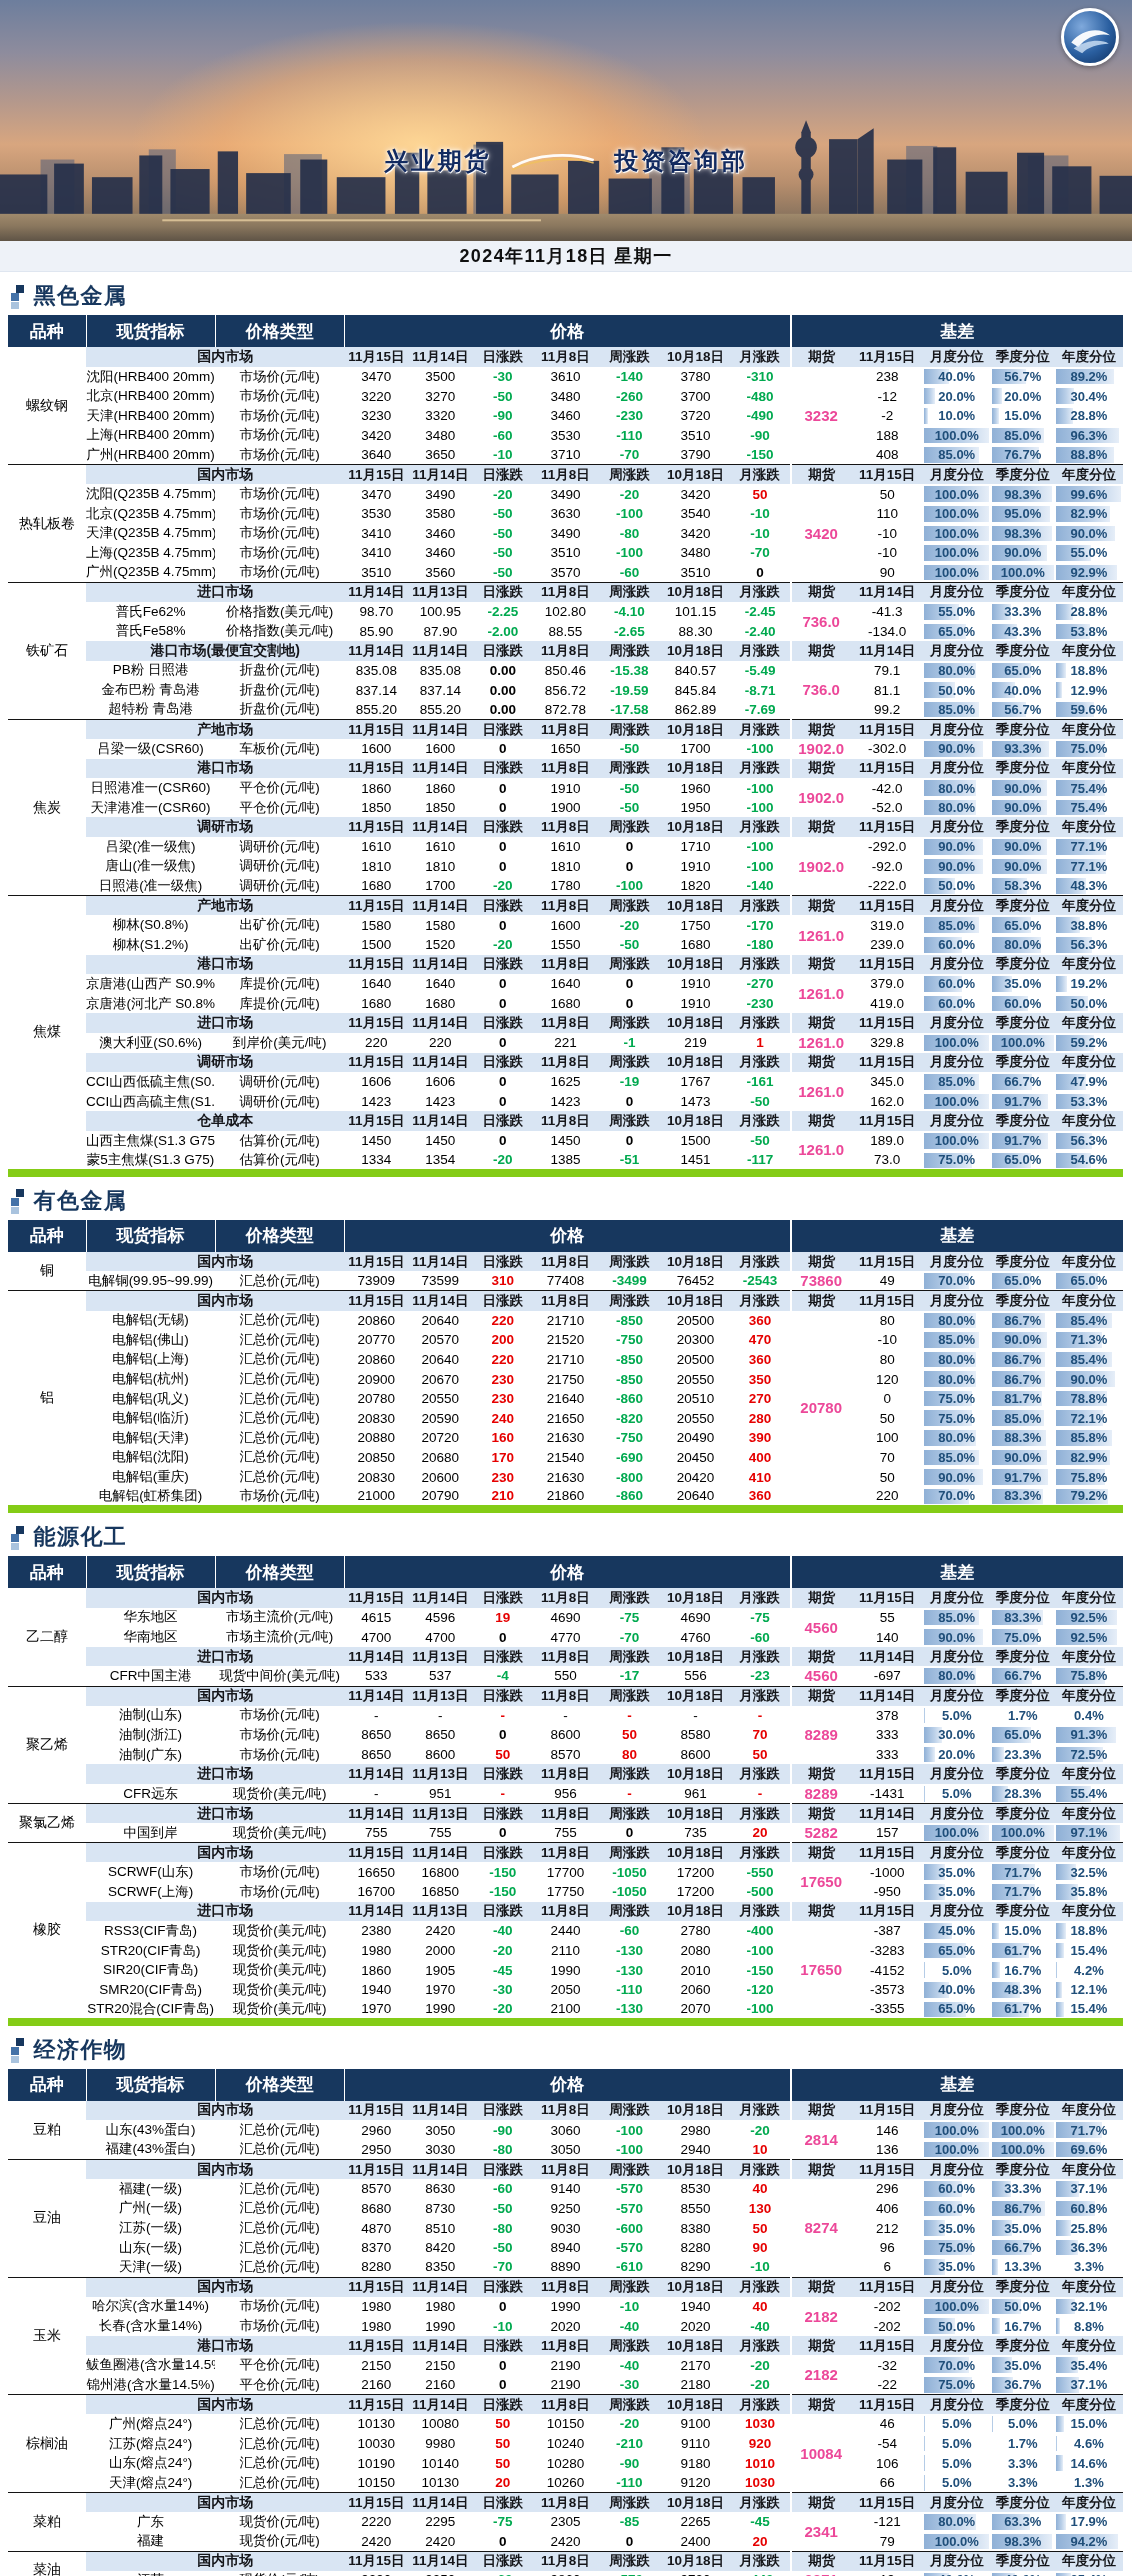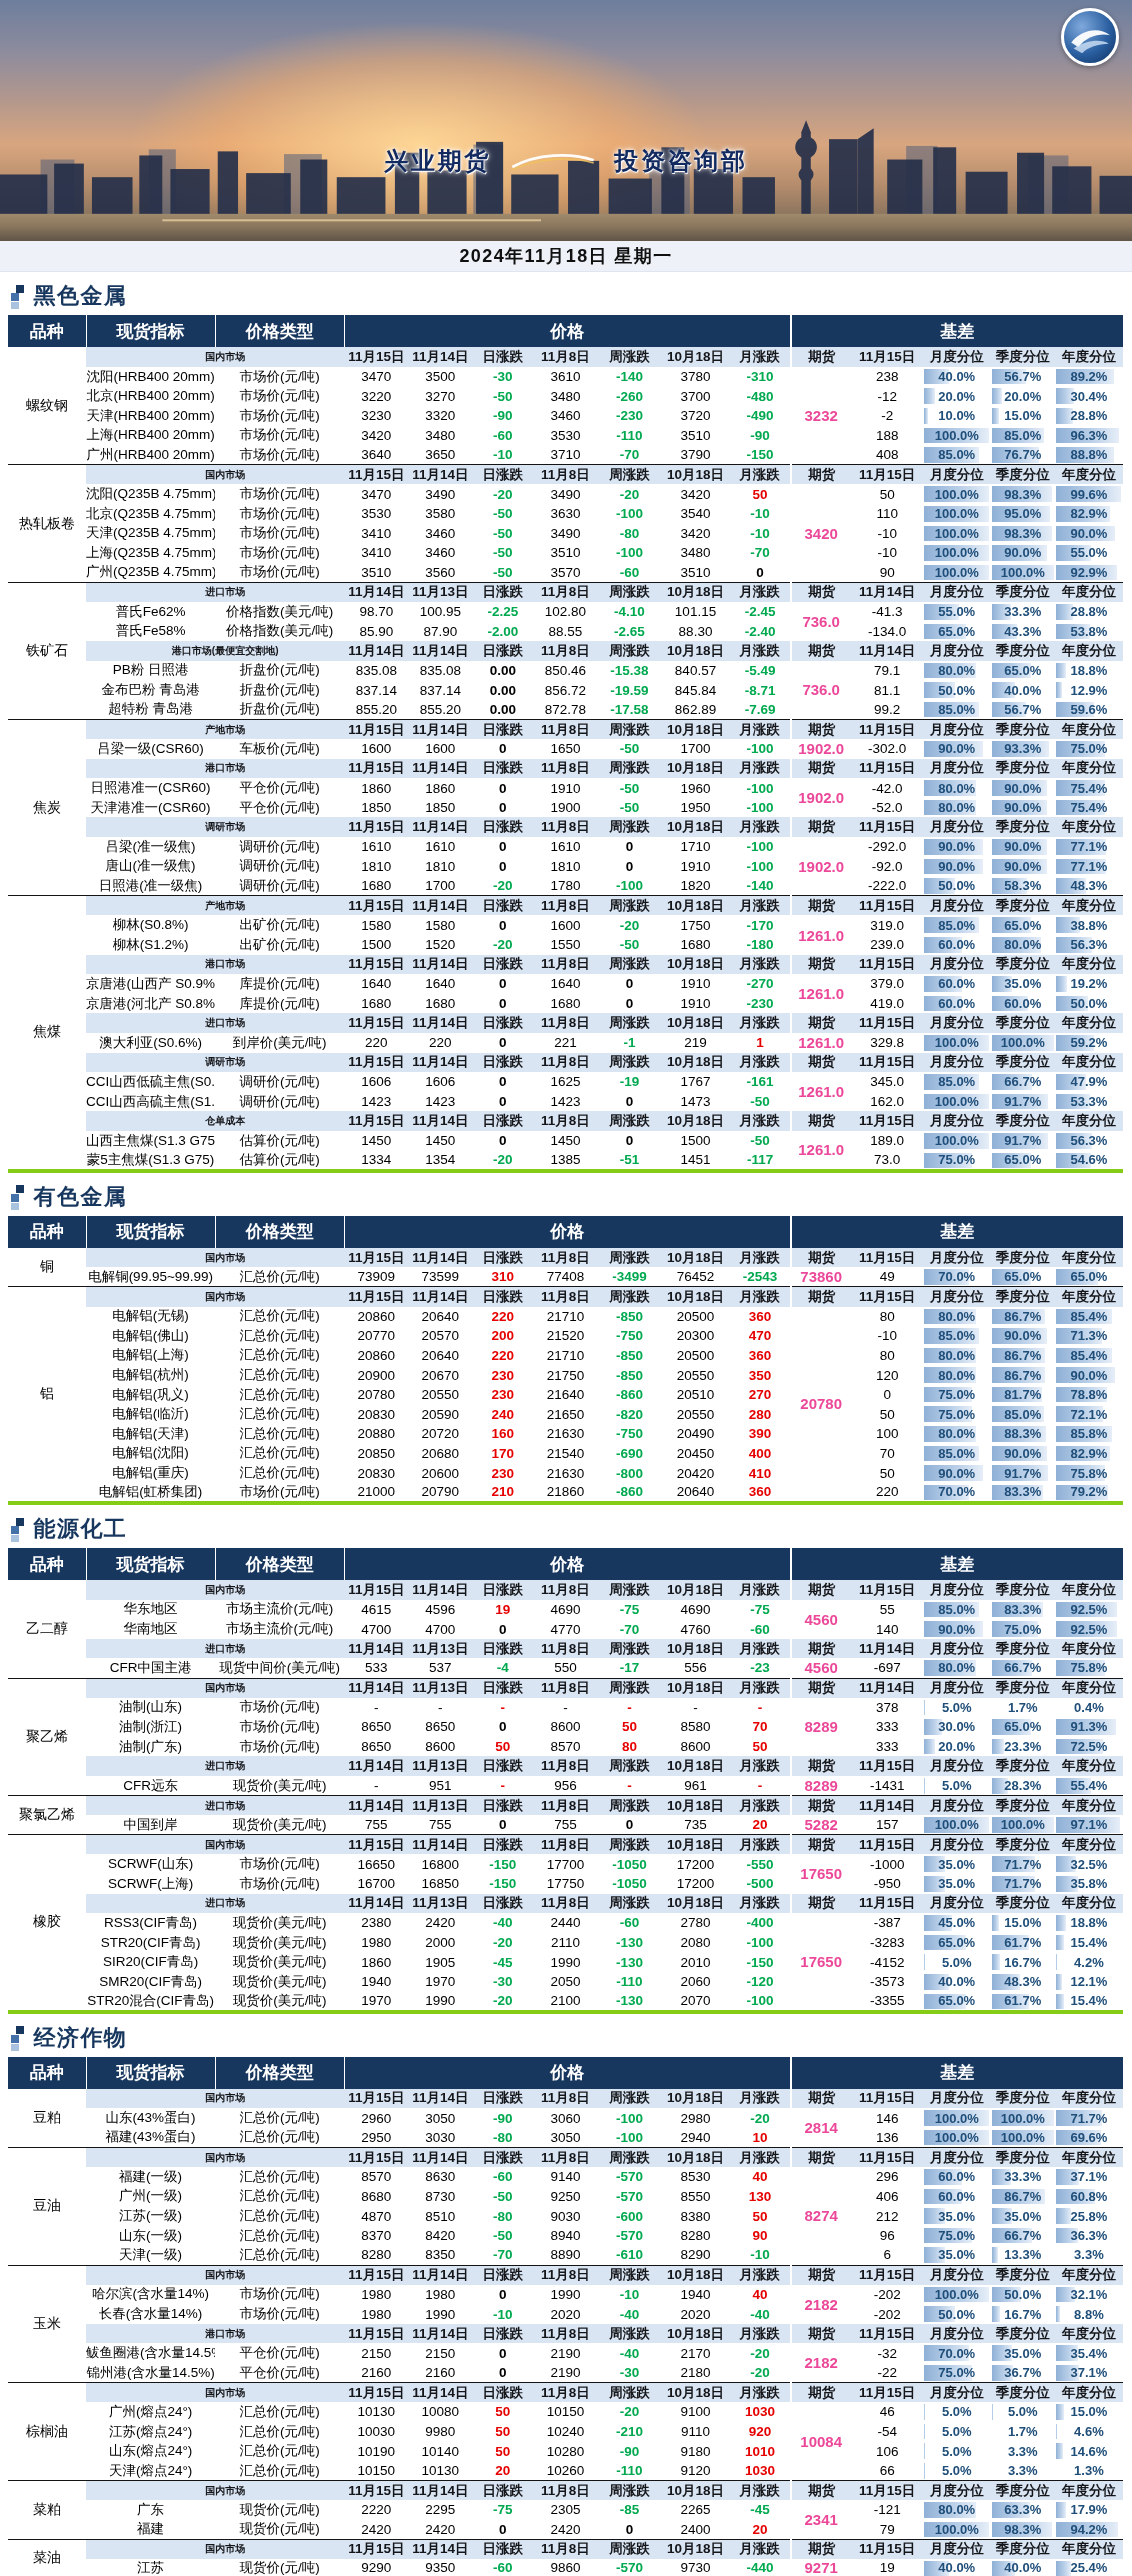--- a/index.html
+++ b/index.html
@@ -44,31 +44,31 @@
     font-size:18px; font-weight:bold; color:#101010; letter-spacing:1.4px;
   }
   
   .section-title { margin:10.8px 0 5.4px 8px; display:flex; align-items:center; height:27px; }
   .sqwrap { position:relative; width:21.6px; height:26px; margin-right:4px; flex:0 0 21.6px; }
   .sq1 { position:absolute; left:8px; top:1.4px;  width:8px; height:8px; background:#17375e; }
   .sq2 { position:absolute; left:3.4px;  top:10px; width:8px; height:8px; background:#4472a8; }
   .sq3 { position:absolute; left:3.4px;  top:19px; width:8px; height:6.8px; background:#a9c3de; }
   .section-title .txt { font-size:22px; font-weight:bold; color:#17375e; letter-spacing:1.4px; }
   
-  table { border-collapse:collapse; table-layout:fixed; width:1115px; margin-left:8px; border-bottom:4px solid #84cc16; }
+  table { border-collapse:collapse; table-layout:fixed; width:1115px; margin-left:8px; border-bottom:8px solid #84cc16; }
   thead th {
     background:#17375e; color:#ffffff; font-size:17px; font-weight:bold;
     height:32px; padding:0; text-align:center;
   }
   th.wdiv  { border-right:1.4px solid #ffffff; }
   th.pdiv  { border-right:2px solid #ffffff; }
   td { height:19.6px; padding:0; text-align:center; overflow:hidden; white-space:nowrap; }
   tr.gsep td { border-top:1.4px solid #141414; }
   .variety  { font-size:14px; color:#000; background:#fff; }
-  .mkt  { background:#d9e5f3; font-weight:bold; font-size:10px; color:#15161a;padding-left:20px; }
+  .mkt  { background:#d9e5f3; font-weight:bold; font-size:14px; color:#15161a;padding-left:20px; }
   .lbl  { background:#d9e5f3; font-weight:bold; font-size:13.5px; color:#15161a; }
   .lbl.fdiv { border-left:2px solid #ffffff; }
   .ind, .typ { font-size:13.5px; color:#000; }
   .num { font-size:13.5px; color:#000; }
   .neg { color:#00a94f; font-weight:bold; }
   .pos { color:#e60000; font-weight:bold; }
   .zero{ color:#000; font-weight:bold; }
   .fut { color:#ec4899; font-weight:bold; font-size:15px; }
   .bas { font-size:13.5px; color:#000; }
   .pct { position:relative; font-weight:bold; color:#1f4e79; font-size:13px; }

